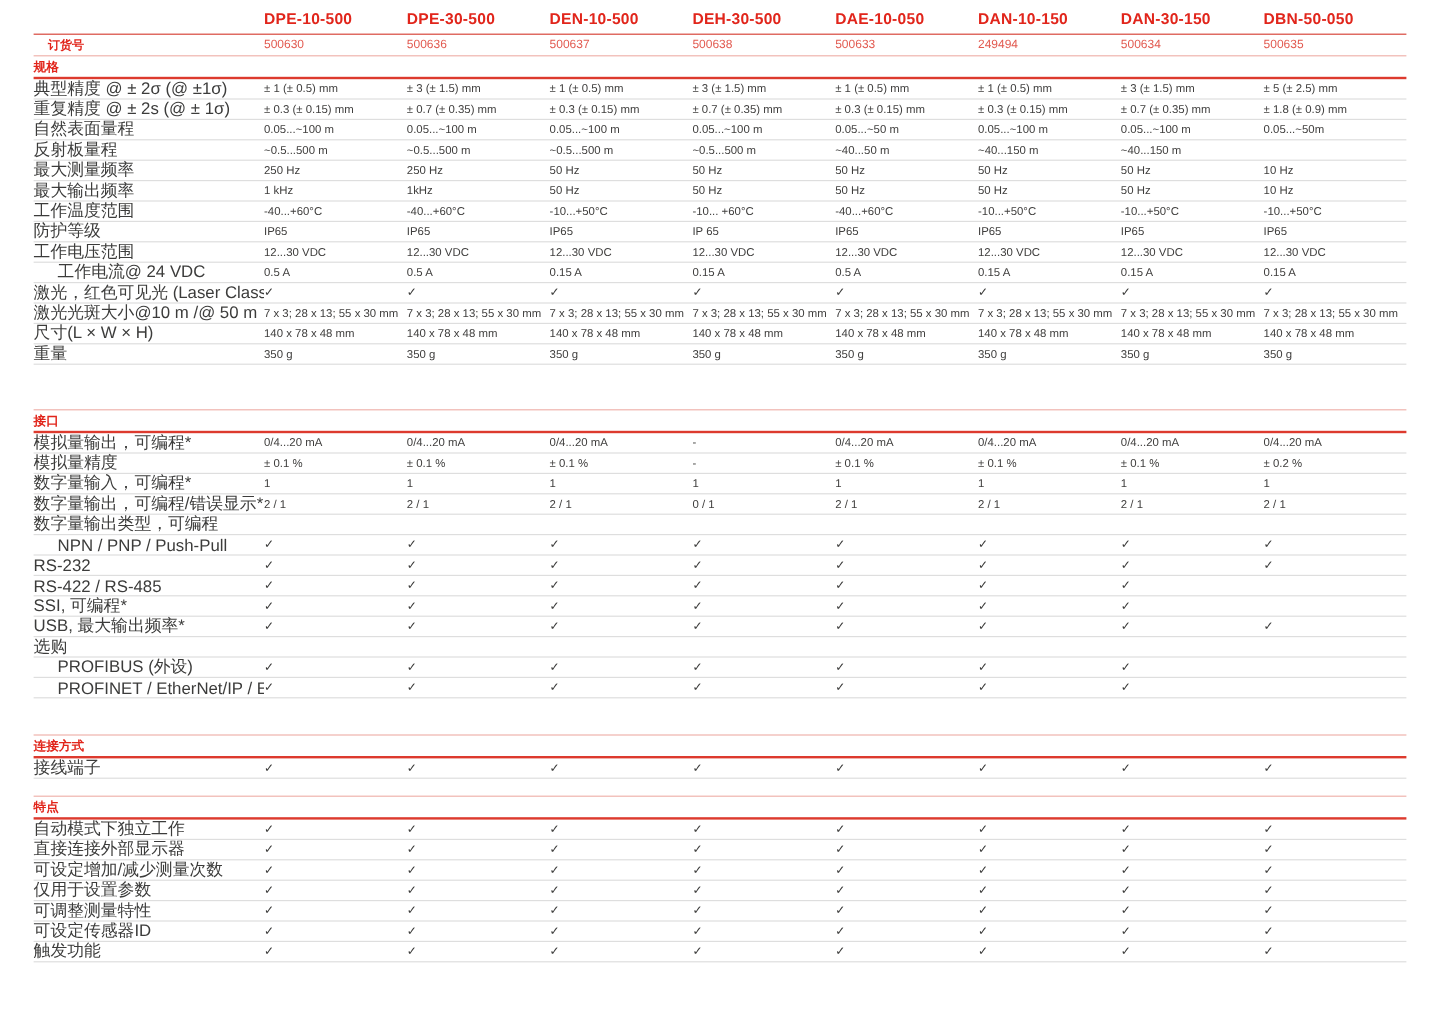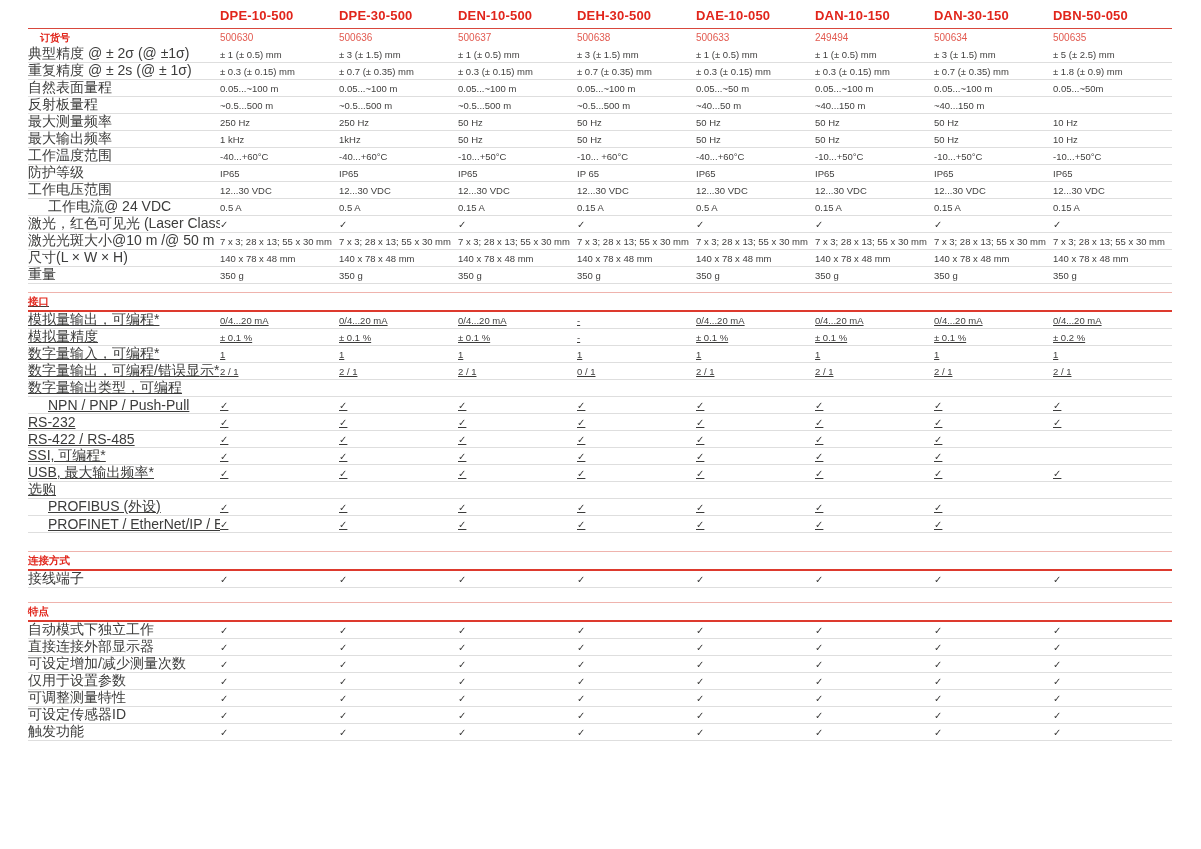--- a/index.html
+++ b/index.html
@@ -20,22 +20,22 @@
     padding-bottom:5px;letter-spacing:.2px;white-space:nowrap;
   }
 
   
   .order-row{height:17px;align-items:center;}
   .order-label{font-size:10px;font-weight:bold;color:#e1251b;margin-left:12px;}
   .order-number{font-size:10px;color:#e25a50;}
 
   
   .section{display:block;}
-  .sec-1{margin-top:8px;text-decoration:underline;}
-  .sec-2{margin-top:18px;}
+  .sec-1{margin-top:37px;}
+  .sec-2{margin-top:30px;}
   .sec-3{margin-top:14px;}
   .section-title-row{
     height:17px;align-items:center;
     border-top:1px solid #efb3ad;
     border-bottom:2px solid #dd3a2e;
   }
   .section-title{font-size:10.5px;font-weight:bold;color:#e1251b;}
 
   
   .data-row{height:16px;border-bottom:1px solid #dedede;align-items:center;}
@@ -69,20 +69,31 @@
       <div class="order-number">500630</div>
       <div class="order-number">500636</div>
       <div class="order-number">500637</div>
       <div class="order-number">500638</div>
       <div class="order-number">500633</div>
       <div class="order-number">249494</div>
       <div class="order-number">500634</div>
       <div class="order-number">500635</div>
     </div>
     <div class="section sec-0">
+      <div class="grid section-title-row">
+        <div class="section-title">规格</div>
+        <div></div>
+        <div></div>
+        <div></div>
+        <div></div>
+        <div></div>
+        <div></div>
+        <div></div>
+        <div></div>
+      </div>
       <div class="grid data-row">
         <div class="row-label">典型精度 @ ± 2σ (@ ±1σ)</div>
         <div class="cell-value">± 1 (± 0.5) mm</div>
         <div class="cell-value">± 3 (± 1.5) mm</div>
         <div class="cell-value">± 1 (± 0.5) mm</div>
         <div class="cell-value">± 3 (± 1.5) mm</div>
         <div class="cell-value">± 1 (± 0.5) mm</div>
         <div class="cell-value">± 1 (± 0.5) mm</div>
         <div class="cell-value">± 3 (± 1.5) mm</div>
         <div class="cell-value">± 5 (± 2.5) mm</div>

